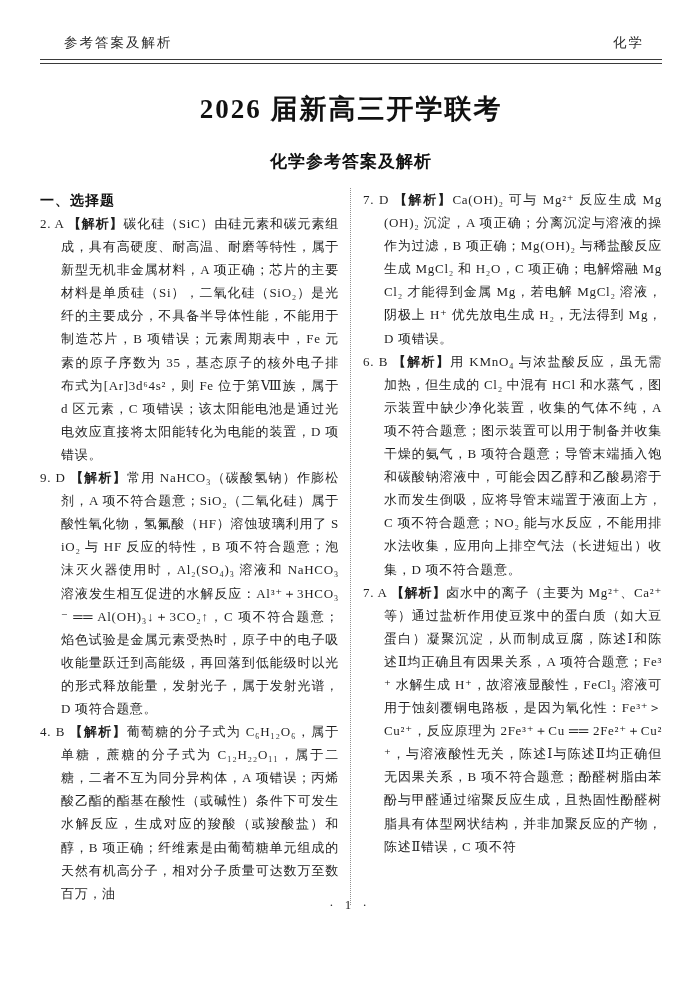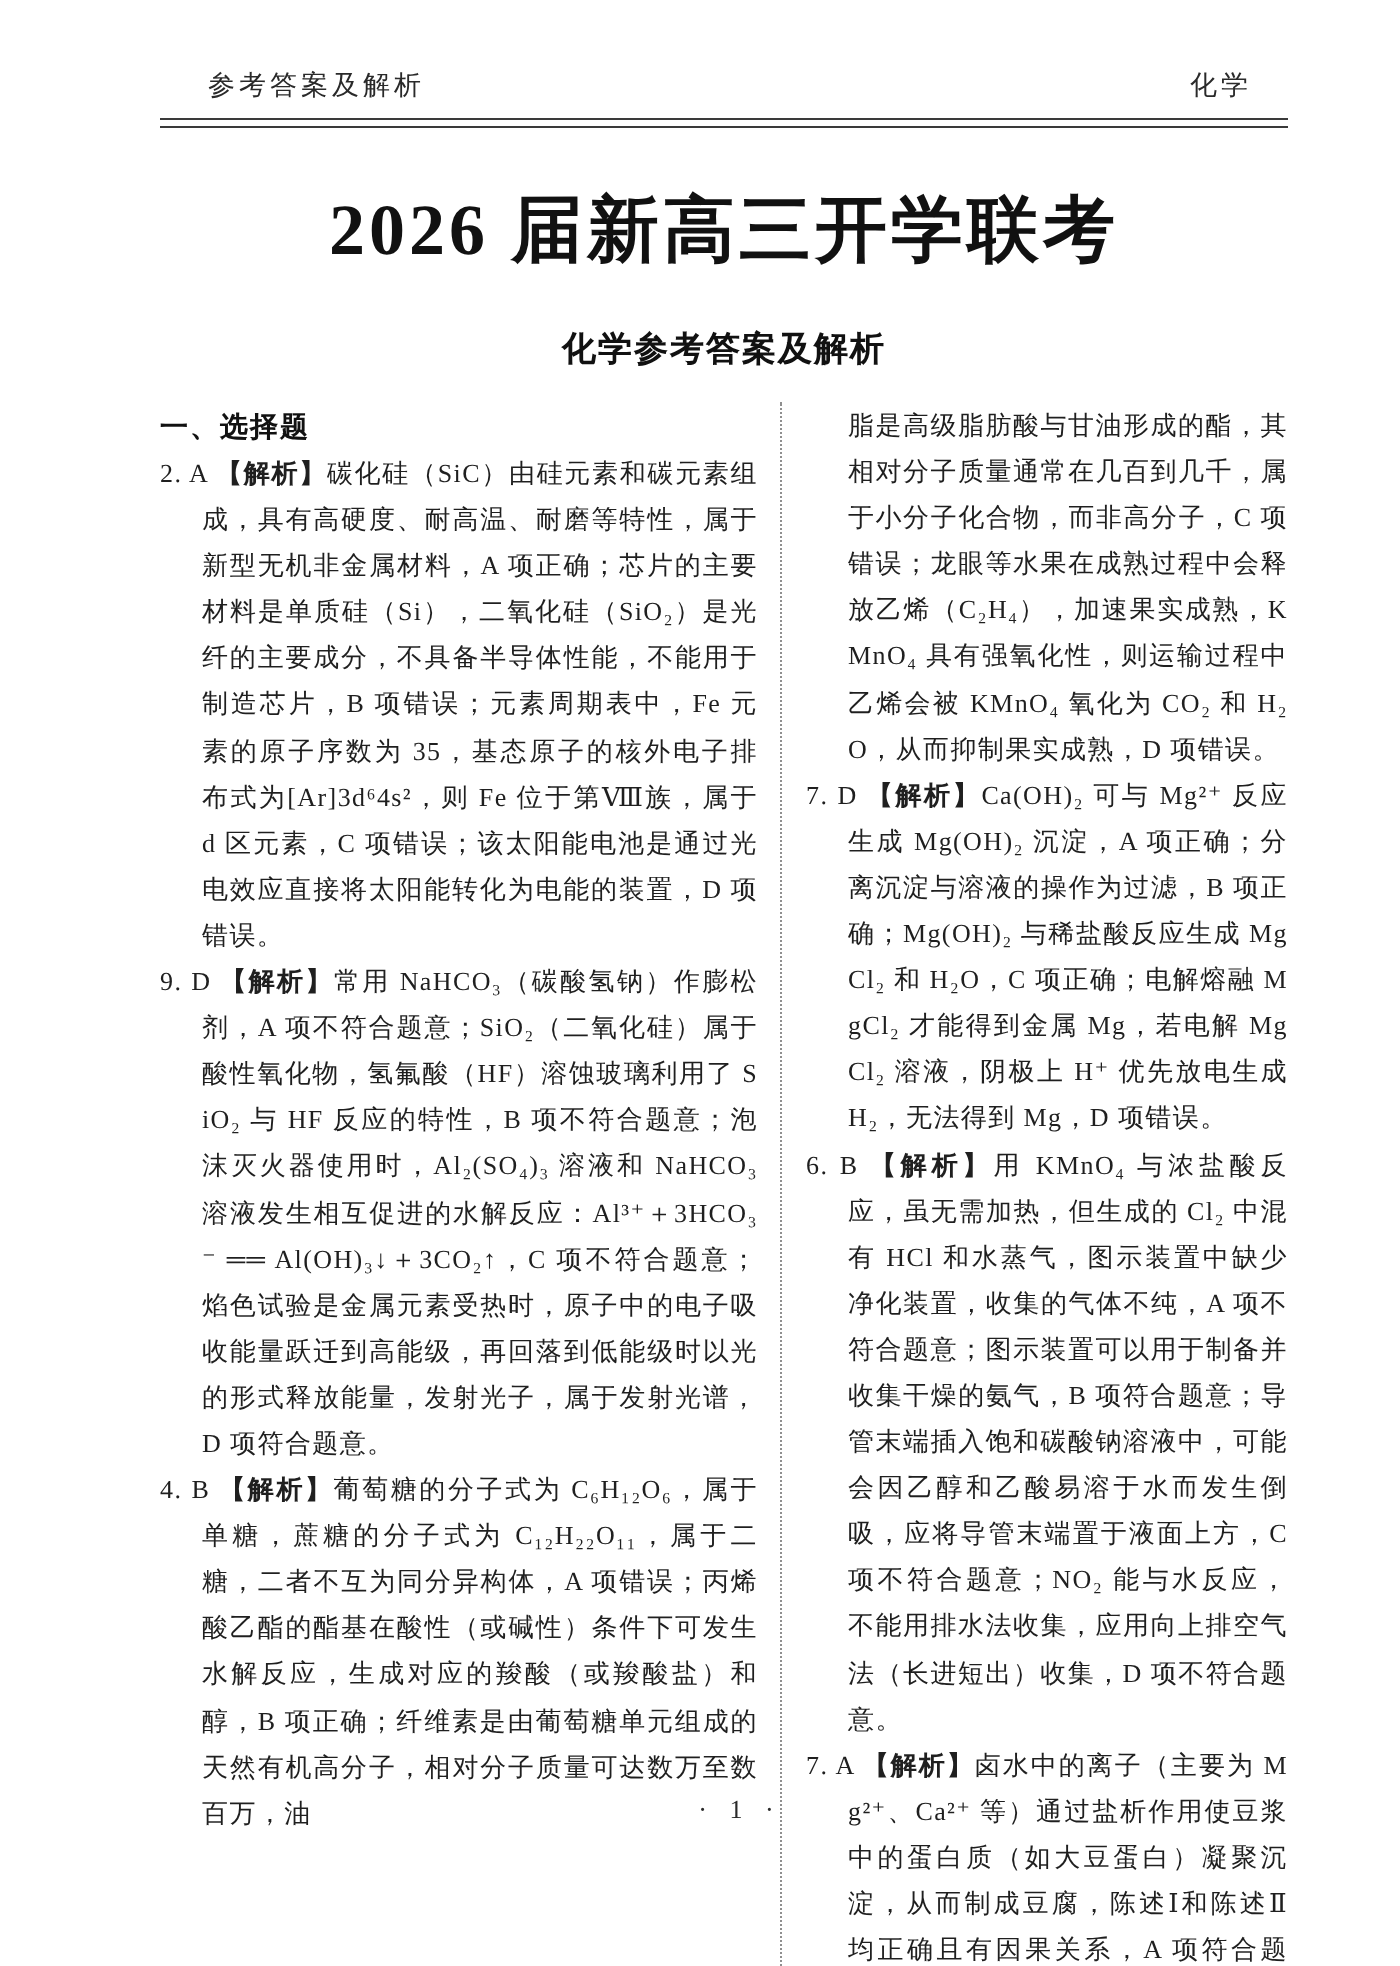--- a/index.html
+++ b/index.html
@@ -4,40 +4,40 @@
 <style>
   html, body { margin: 0; padding: 0; }
   body {
     width: 700px; height: 983px;
     background: #ffffff;
     color: #1f1f1f;
     font-family: "Liberation Serif", "DejaVu Serif", serif;
     position: relative;
     overflow: hidden;
   }
-  .page { position: absolute; inset: 0; padding: 34px 56px 0 40px; box-sizing: border-box; margin-left: 40px; }
+  .page { position: absolute; inset: 0; padding: 34px 38px 0 40px; box-sizing: border-box; }
 
   
   .header-row {
     display: flex; justify-content: space-between; align-items: flex-end;
     font-size: 13.5px; letter-spacing: 2px;
     padding: 0 18px 7px 24px;
     color: #2a2a2a;
   }
   .header-rule {
     height: 3px;
     border-top: 1.4px solid #3a3a3a;
     border-bottom: 1px solid #3a3a3a;
   }
 
   
   .exam-title {
     margin: 27px 0 0;
     text-align: center;
-    font-size: 36px; font-weight: bold;
+    font-size: 27px; font-weight: bold;
     letter-spacing: 2px;
     color: #111;
   }
   .answers-subtitle {
     margin: 23px 0 0;
     text-align: center;
     font-size: 17px; font-weight: bold;
     font-family: "Liberation Sans", "DejaVu Sans", sans-serif;
     letter-spacing: 1px;
     color: #111;
@@ -111,21 +111,20 @@
 
       <p class="item"><span>2. A </span><span class="tag">【解析】</span><span>碳化硅（SiC）由硅元素和碳元素组成，具有高硬度、耐高温、耐磨等特性，属于新型无机非金属材料，A 项正确；芯片的主要材料是单质硅（Si），二氧化硅（SiO₂）是光纤的主要成分，不具备半导体性能，不能用于制造芯片，B 项错误；元素周期表中，Fe 元素的原子序数为 35，基态原子的核外电子排布式为[Ar]3d⁶4s²，则 Fe 位于第Ⅷ族，属于 d 区元素，C 项错误；该太阳能电池是通过光电效应直接将太阳能转化为电能的装置，D 项错误。</span></p>
 
       <p class="item"><span>9. D </span><span class="tag">【解析】</span><span>常用 NaHCO₃（碳酸氢钠）作膨松剂，A 项不符合题意；SiO₂（二氧化硅）属于酸性氧化物，氢氟酸（HF）溶蚀玻璃利用了 SiO₂ 与 HF 反应的特性，B 项不符合题意；泡沫灭火器使用时，Al₂(SO₄)₃ 溶液和 NaHCO₃ 溶液发生相互促进的水解反应：Al³⁺＋3HCO₃⁻ ══ Al(OH)₃↓＋3CO₂↑，C 项不符合题意；焰色试验是金属元素受热时，原子中的电子吸收能量跃迁到高能级，再回落到低能级时以光的形式释放能量，发射光子，属于发射光谱，D 项符合题意。</span></p>
 
       <p class="item"><span>4. B </span><span class="tag">【解析】</span><span>葡萄糖的分子式为 C₆H₁₂O₆，属于单糖，蔗糖的分子式为 C₁₂H₂₂O₁₁，属于二糖，二者不互为同分异构体，A 项错误；丙烯酸乙酯的酯基在酸性（或碱性）条件下可发生水解反应，生成对应的羧酸（或羧酸盐）和醇，B 项正确；纤维素是由葡萄糖单元组成的天然有机高分子，相对分子质量可达数万至数百万，油</span></p>
     </div>
 
     <div class="col-right">
 
-      <p class="item cont"><span>脂是高级脂肪酸与甘油形成的酯，其相对分子质量通常在几百到几千，属于小分子化合物，而非高分子，C 项错误；龙眼等水果在成熟过程中会释放乙烯（C₂H₄），加速果实成熟，KMnO₄ 具有强氧化性，则运输过程中乙烯会被 KMnO₄ 氧化为 CO₂ 和 H₂O，从而抑制果实成熟，D 项错误。</span></p>
 
       <p class="item"><span>7. D </span><span class="tag">【解析】</span><span>Ca(OH)₂ 可与 Mg²⁺ 反应生成 Mg(OH)₂ 沉淀，A 项正确；分离沉淀与溶液的操作为过滤，B 项正确；Mg(OH)₂ 与稀盐酸反应生成 MgCl₂ 和 H₂O，C 项正确；电解熔融 MgCl₂ 才能得到金属 Mg，若电解 MgCl₂ 溶液，阴极上 H⁺ 优先放电生成 H₂，无法得到 Mg，D 项错误。</span></p>
 
       <p class="item"><span>6. B </span><span class="tag">【解析】</span><span>用 KMnO₄ 与浓盐酸反应，虽无需加热，但生成的 Cl₂ 中混有 HCl 和水蒸气，图示装置中缺少净化装置，收集的气体不纯，A 项不符合题意；图示装置可以用于制备并收集干燥的氨气，B 项符合题意；导管末端插入饱和碳酸钠溶液中，可能会因乙醇和乙酸易溶于水而发生倒吸，应将导管末端置于液面上方，C 项不符合题意；NO₂ 能与水反应，不能用排水法收集，应用向上排空气法（长进短出）收集，D 项不符合题意。</span></p>
 
       <p class="item"><span>7. A </span><span class="tag">【解析】</span><span>卤水中的离子（主要为 Mg²⁺、Ca²⁺ 等）通过盐析作用使豆浆中的蛋白质（如大豆蛋白）凝聚沉淀，从而制成豆腐，陈述Ⅰ和陈述Ⅱ均正确且有因果关系，A 项符合题意；Fe³⁺ 水解生成 H⁺，故溶液显酸性，FeCl₃ 溶液可用于蚀刻覆铜电路板，是因为氧化性：Fe³⁺＞Cu²⁺，反应原理为 2Fe³⁺＋Cu ══ 2Fe²⁺＋Cu²⁺，与溶液酸性无关，陈述Ⅰ与陈述Ⅱ均正确但无因果关系，B 项不符合题意；酚醛树脂由苯酚与甲醛通过缩聚反应生成，且热固性酚醛树脂具有体型网状结构，并非加聚反应的产物，陈述Ⅱ错误，C 项不符</span></p>
     </div>
 
   </div>
 

